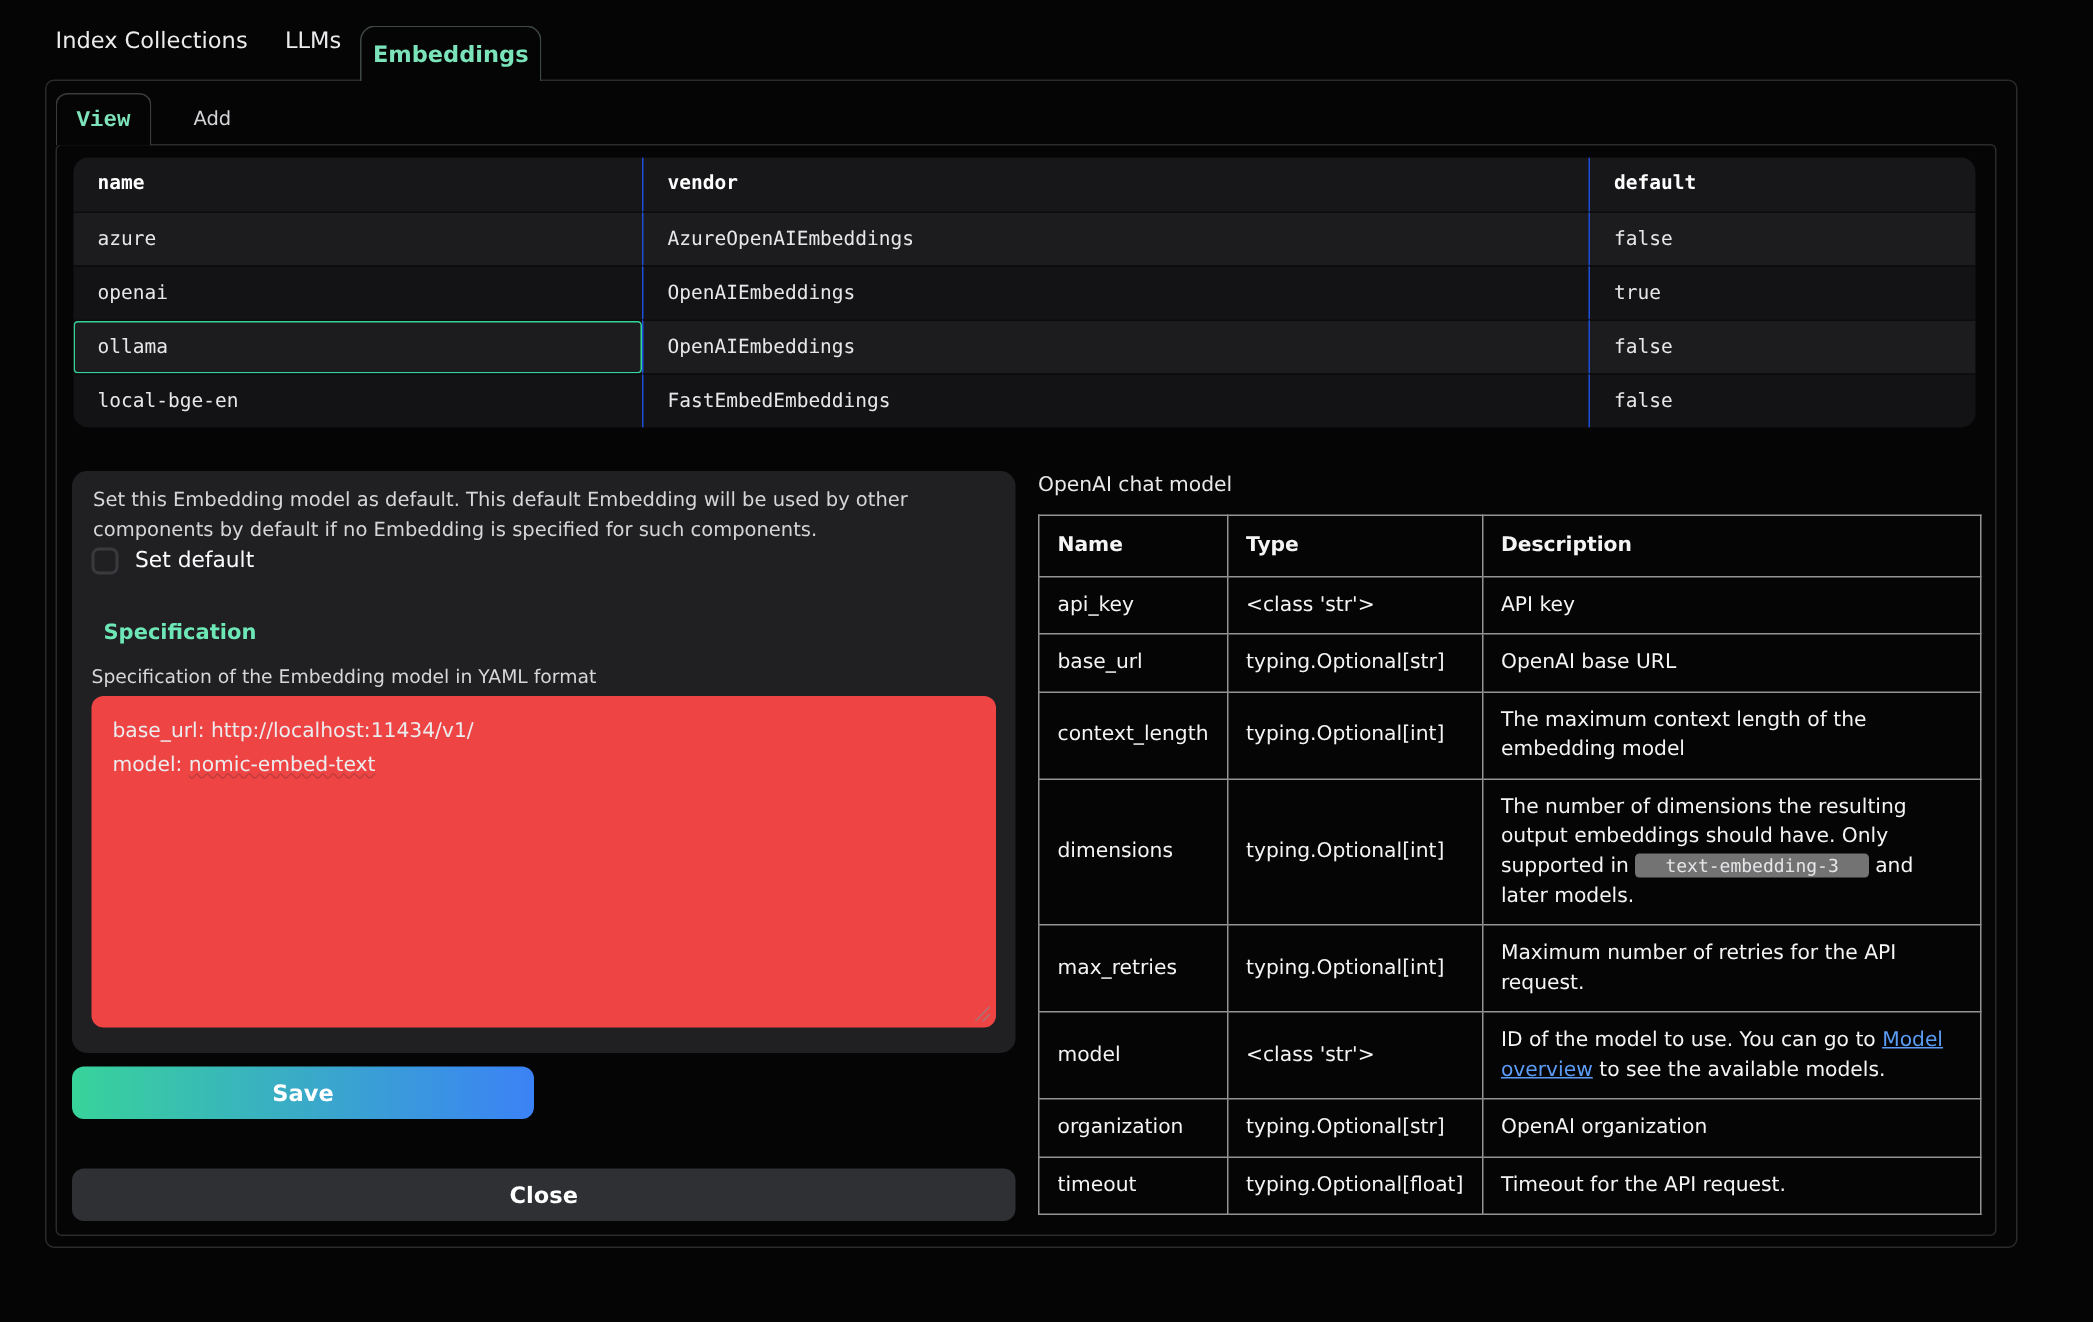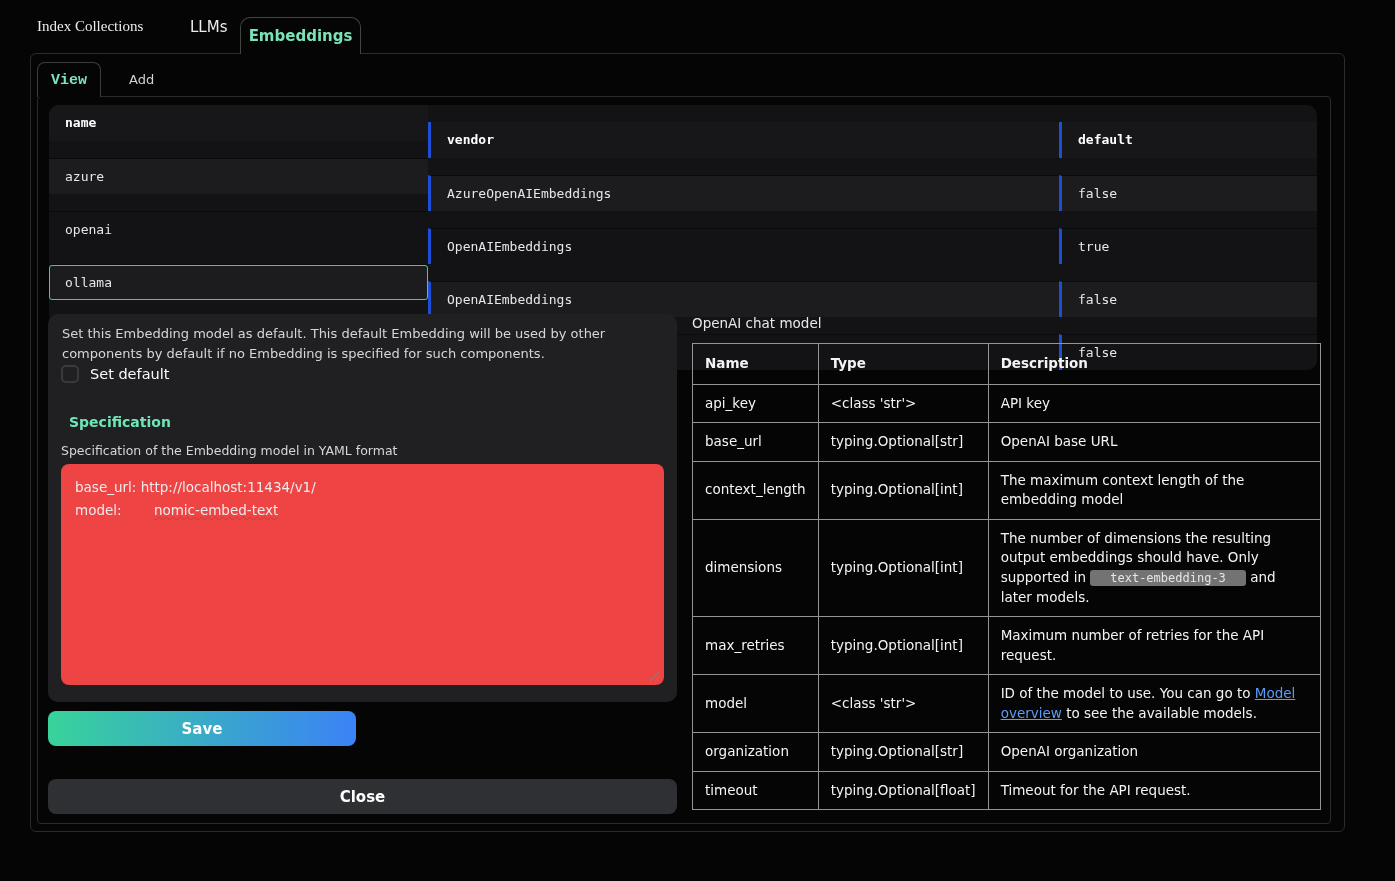--- a/index.html
+++ b/index.html
@@ -27,21 +27,21 @@
   .inner-panel { position:absolute; left:6px; top:42px; width:1294px; height:728px;
                  border:1px solid #2b2b2e; border-radius:4px; }
 
   
   .emb-card { position:absolute; left:11px; top:8px; width:1268px; border-radius:10px;
               overflow:hidden; background:#131316;
               font-family:"DejaVu Sans Mono","Liberation Mono",monospace; font-size:13px; }
   .emb-grid { display:grid; grid-template-columns:379px 631px 1fr; }
   .emb-cell { height:36px; line-height:35px; padding:0 16px; color:#e7e7ea; white-space:nowrap;
               border-top:1px solid #0b0b0d; position:relative; }
-  .emb-cell.c2, .emb-cell.c3 { border-left:3px solid #1d4ed8;margin-top:17px; }
+  .emb-cell.c2, .emb-cell.c3 { border-left:1px solid #1d4ed8; }
   .emb-head .emb-cell { background:#17171a; color:#ffffff; font-weight:700; border-top:none; }
   .row-odd  .emb-cell { background:#1c1c1f; }
   .row-even .emb-cell { background:#131316; }
   .emb-cell.selected::after { content:""; position:absolute; inset:0;
               border:1.5px solid #34d399; border-radius:3px; pointer-events:none; }
 
   
   .left-card { position:absolute; left:10px; top:217px; width:629px; height:388px;
                background:#202023; border-radius:10px; }
   .help-text { position:absolute; left:14px; top:10px; width:600px; color:#d6d6d8;
@@ -49,21 +49,21 @@
   .chk-row { position:absolute; left:13px; top:51px; display:flex; align-items:center;
              gap:11px; cursor:pointer; }
   .chk-box { width:18px; height:18px; border:2px solid #3a3a3e; border-radius:5px; background:transparent; }
   .chk-label { color:#fafafa; font-size:14.5px; }
   .spec-heading { position:absolute; left:21px; top:100px; color:#6ee7b7; font-size:14px; font-weight:700; }
   .spec-help { position:absolute; left:13px; top:129px; color:#d6d6d8; font-size:12.5px; }
   .yaml-box { position:absolute; left:13px; top:150px; width:603px; height:221px;
               background:#ef4444; border-radius:8px; padding:12px 14px; color:#ececef;
               font-size:13.5px; line-height:1.7; overflow:hidden; cursor:text; }
   .yaml-misspell { text-decoration:underline; text-decoration-style:wavy;
-                   text-decoration-color:#c43c3c; text-decoration-thickness:1px;margin-left:28px; }
+                   text-decoration-color:#c43c3c; text-decoration-thickness:1px; }
   .resize-grip { position:absolute; right:4px; bottom:4px; width:10px; height:10px; opacity:.7; }
 
   
   .btn { position:absolute; height:35px; border:none; border-radius:8px; color:#fff;
          font-family:inherit; font-size:15px; font-weight:700; display:flex;
          align-items:center; justify-content:center; cursor:pointer; }
   .btn-save   { left:10px;  top:614px; width:308px; background:linear-gradient(90deg,#38d39a,#3b82f6); }
   .btn-delete { left:332px; top:614px; width:307px; background:#e06c6c; }
   .btn-close  { left:10px;  top:682px; width:629px; background:#2e3034; }
 
@@ -77,21 +77,21 @@
   .col-name { width:122px; } .col-type { width:159px; }
   .code-chip { font-family:"DejaVu Sans Mono","Liberation Mono",monospace; font-size:12px;
                background:#737373; color:#e6e6e9; padding:1px 20px; border-radius:3px; white-space:nowrap; }
   .doc-link { color:#5b9cf6; text-decoration:underline; cursor:pointer; }
 </style>
 </head>
 <body>
 
 <div id="stage">
 
-  <div class="top-tab" style="left:37px;font-family:Liberation Serif, serif;">Index Collections</div>
+  <div class="top-tab" style="left:37px;">Index Collections</div>
   <div class="top-tab" style="left:190px;">LLMs</div>
   <div class="emb-tab">Embeddings</div>
 
   <div class="outer-panel">
 
     <div class="view-tab">View</div>
     <div class="add-tab">Add</div>
 
     <div class="inner-panel">
 

